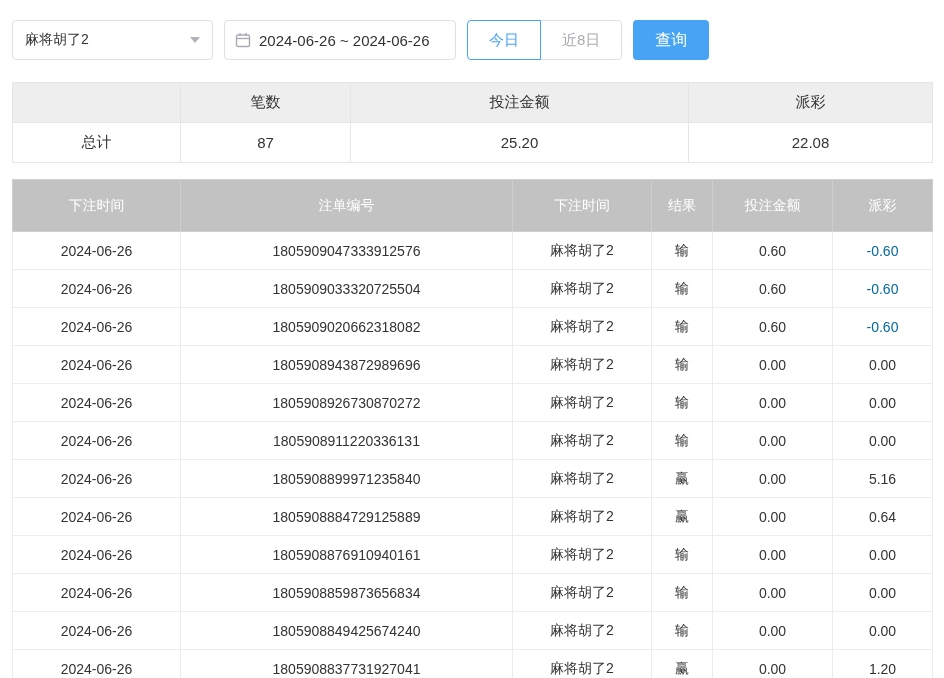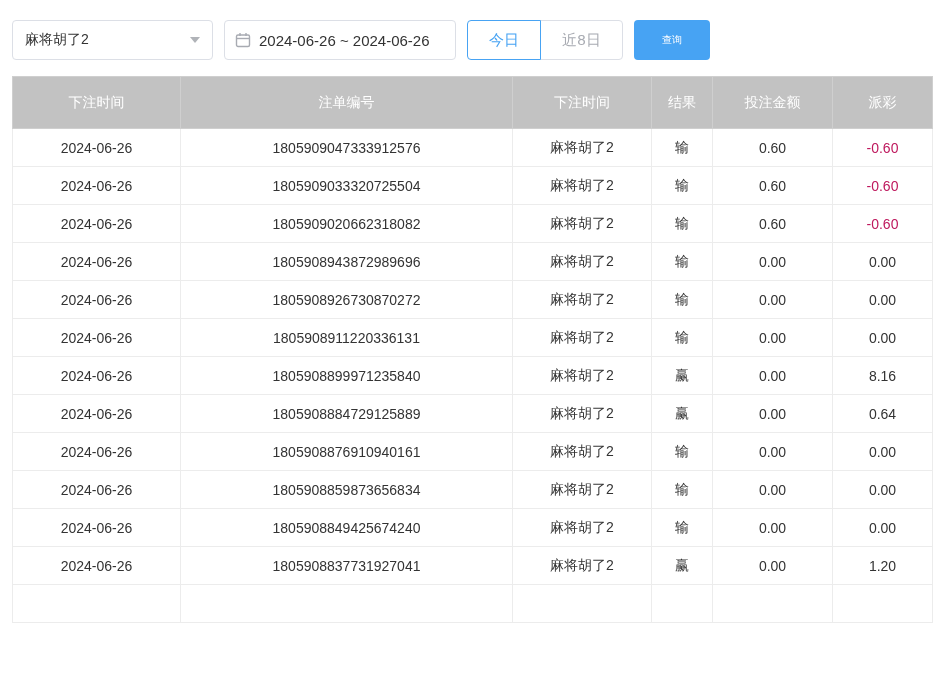--- a/index.html
+++ b/index.html
@@ -58,33 +58,33 @@
     background: #fff;
     border: 1px solid #dcdfe6;
     font-size: 15px;
     color: #a8abb2;
     cursor: pointer;
     margin-left: -1px;
     position: relative;
     font-family: inherit;
   }
   .qbtn:first-child { border-radius: 4px 0 0 4px; margin-left: 0; }
-  .qbtn:last-child  { border-radius: 0 4px 4px 0; font-family: Liberation Mono, monospace; }
+  .qbtn:last-child  { border-radius: 0 4px 4px 0; }
   .qbtn.active {
     color: #47a3f3;
     border-color: #47a3f3;
     z-index: 2;
     border-radius: 4px 0 0 4px;
   }
   .query-btn {
     height: 40px;
     width: 76px;
     background: #47a3f3;
     color: #fff;
-    font-size: 10px;
+    font-size: 16px;
     border: none;
     border-radius: 4px;
     cursor: pointer;
     font-family: inherit;
   }
 
   
   table { border-collapse: collapse; table-layout: fixed; width: 920px; }
   .summary-table { margin-top: 22px; }
   .summary-table th, .summary-table td {
@@ -111,21 +111,21 @@
   .bet-table tbody td {
     height: 38px;
     font-size: 14px;
     text-align: center;
     color: #333;
     background: #ffffff;
     border: 1px solid #ececec;
     overflow: hidden;
     white-space: nowrap;
   }
-  .bet-table td.neg { color: #be185d; }
+  .bet-table td.neg { color: #0369a1; }
 </style>
 </head>
 <body>
 
 <div class="page">
 
   <div class="topbar">
 
     <div class="select-box">
       <span class="sel-label">麻将胡了2</span>
@@ -145,20 +145,44 @@
     </div>
 
     <div class="btn-group">
       <button class="qbtn active">今日</button>
       <button class="qbtn">近8日</button>
     </div>
 
     <button class="query-btn">查询</button>
   </div>
 
+  <table class="summary-table">
+    <colgroup>
+      <col style="width:168px">
+        <col style="width:170px">
+        <col style="width:338px">
+        <col style="width:244px">
+    </colgroup>
+    <thead>
+      <tr>
+        <th></th>
+        <th>笔数</th>
+        <th>投注金额</th>
+        <th>派彩</th>
+      </tr>
+    </thead>
+    <tbody>
+      <tr>
+        <td>总计</td>
+        <td>87</td>
+        <td>25.20</td>
+        <td>22.08</td>
+      </tr>
+    </tbody>
+  </table>
 
   <table class="bet-table">
     <colgroup>
       <col style="width:168px">
         <col style="width:332px">
         <col style="width:139px">
       <col style="width:61px">
         <col style="width:120px">
         <col style="width:100px">
     </colgroup>
@@ -220,21 +244,21 @@
           <td>输</td>
           <td>0.00</td>
           <td>0.00</td>
         </tr>
         <tr>
           <td>2024-06-26</td>
           <td>1805908899971235840</td>
           <td>麻将胡了2</td>
           <td>赢</td>
           <td>0.00</td>
-          <td>8.16</td>
+          <td>5.16</td>
         </tr>
         <tr>
           <td>2024-06-26</td>
           <td>1805908884729125889</td>
           <td>麻将胡了2</td>
           <td>赢</td>
           <td>0.00</td>
           <td>0.64</td>
         </tr>
         <tr>

